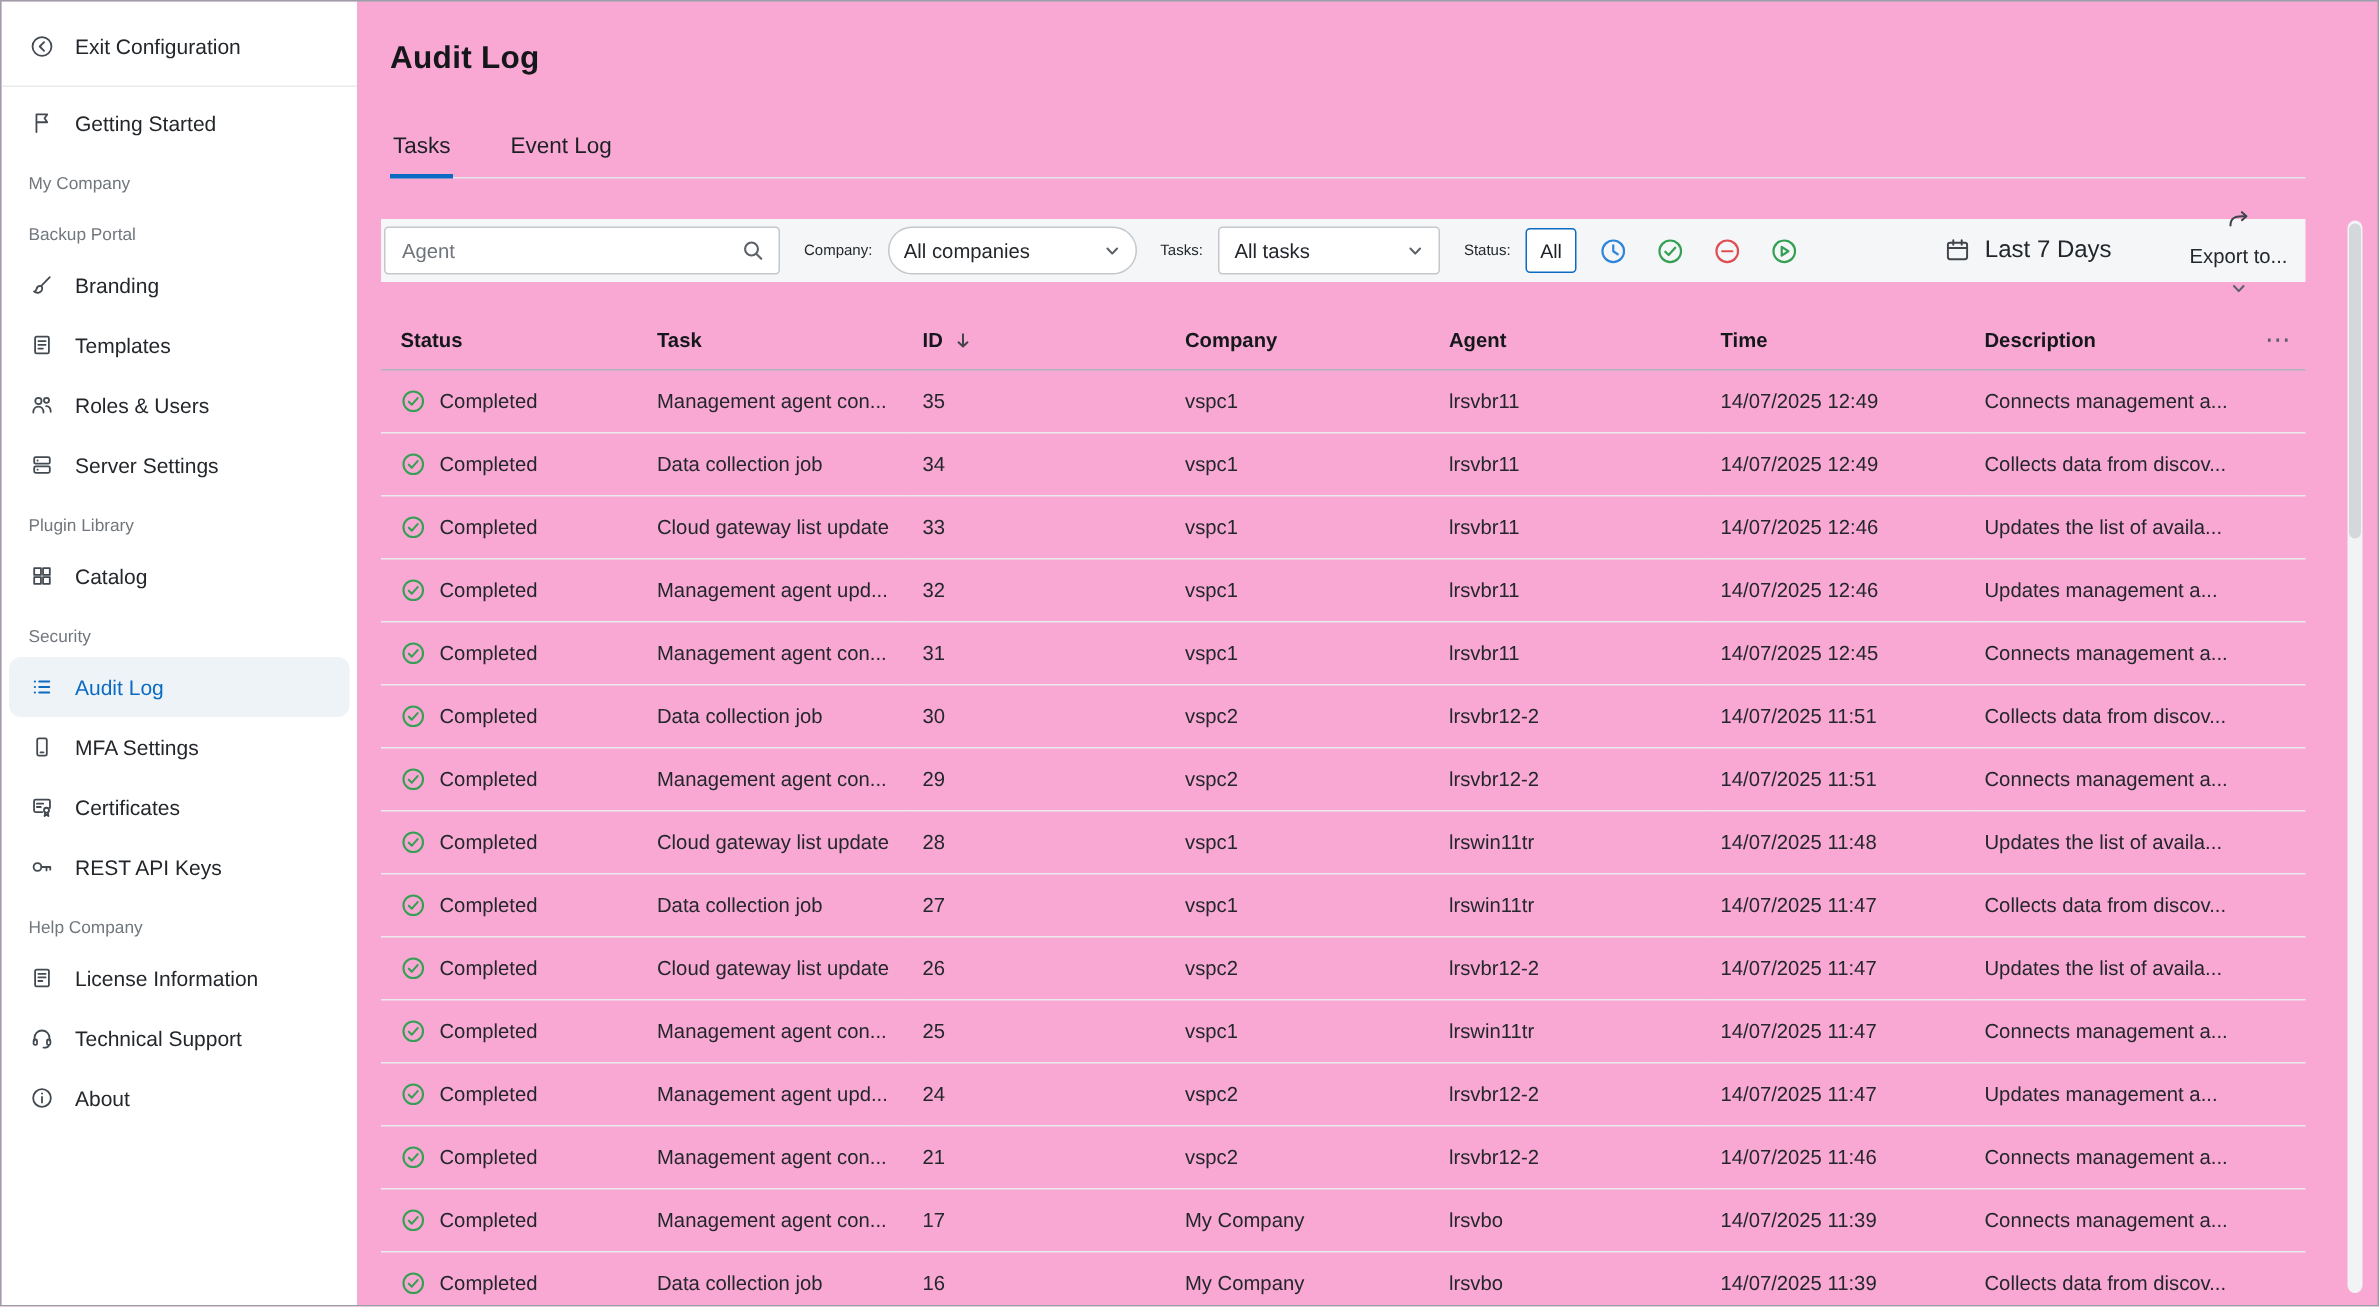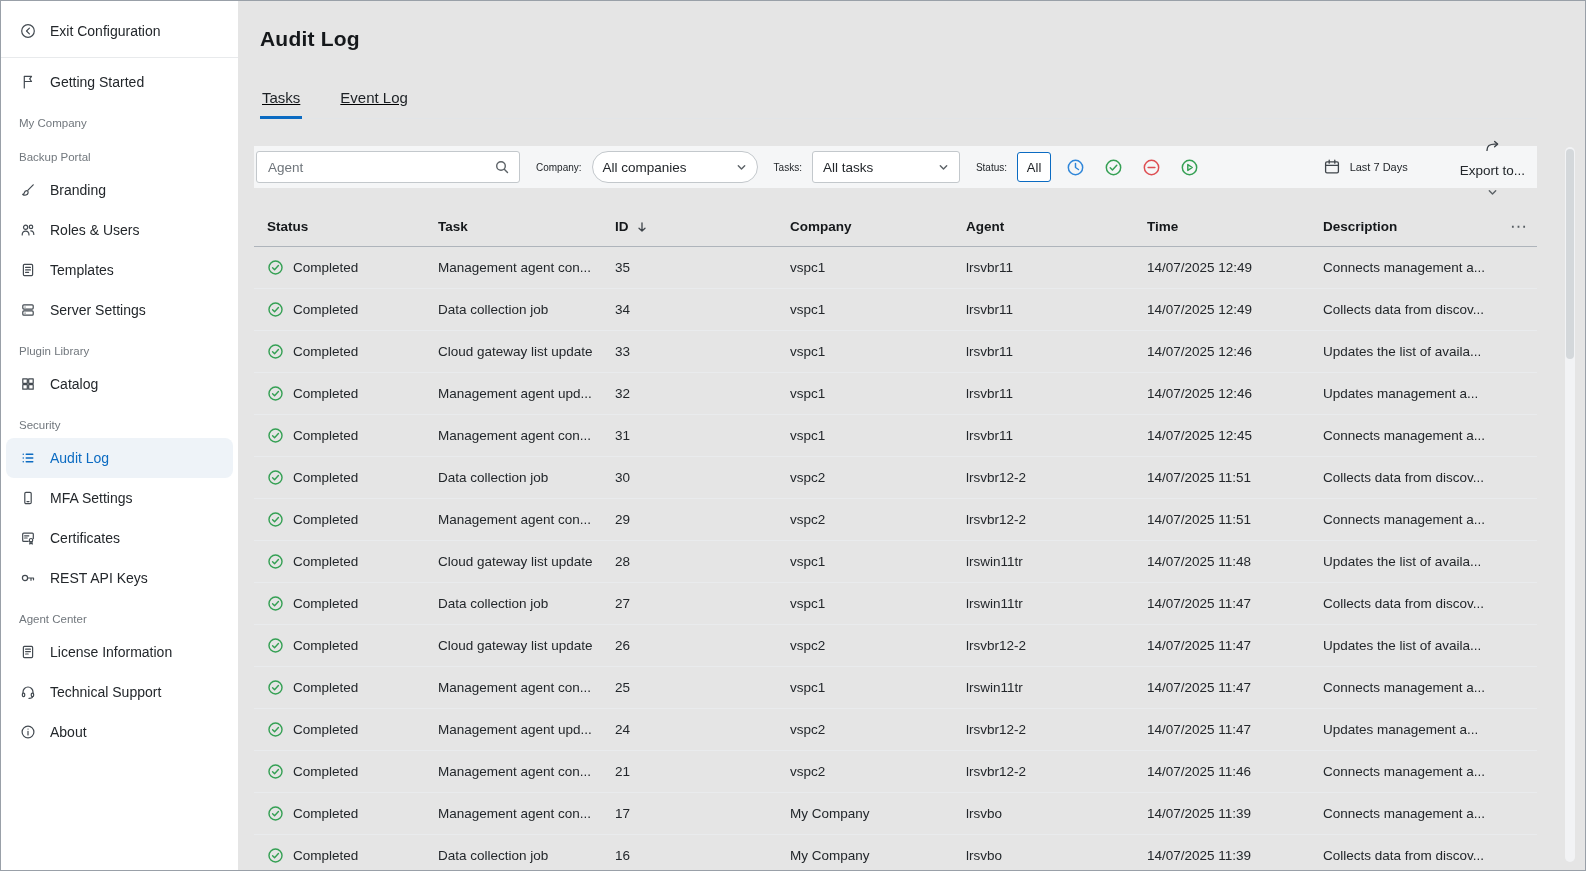--- a/index.html
+++ b/index.html
@@ -1,45 +1,45 @@
 <!DOCTYPE html>
 <html style="--accent: #0b6bc2; --completed-green: #35a054; --pending-blue: #2f86d9; --cancelled-red: #de4e52; --toolbar-bg: #f5f6f7;"><head>
 <meta charset="utf-8">
 <style>
   html,body { margin:0; padding:0; background:#fff; font-family:"Liberation Sans","DejaVu Sans",sans-serif; }
-  .app { position:relative; width:1584px; height:869px; border:1px solid #99a0a8; background:#e5e5e5; display:flex; overflow:hidden; box-sizing:content-box; }
+  .app { position:relative; width:1584px; height:869px; border:1px solid #99a0a8; background:#f9a8d4; display:flex; overflow:hidden; box-sizing:content-box; }
 
   
   .sidebar { flex:0 0 237px; width:237px; padding-top:8px; box-sizing:border-box; background:#fff; }
   .side-item { height:40px; display:flex; align-items:center; gap:13px; padding:0 18px; font-size:14px; color:#23272b; cursor:pointer; white-space:nowrap; }
   .side-item.exit { height:44px; }
   .sicon { width:18px; height:18px; flex:0 0 18px; display:flex; align-items:center; justify-content:center; color:#434a51; }
   .side-sep { height:1px; background:#e8eaec; margin:4px 0; }
   .section-label { font-size:11.5px; color:#71777d; padding:15px 18px 7px; }
   .side-item.active { background:#eef3f8; color:var(--accent,#0b6bc2); border-radius:8px; margin:0 5px; padding:0 13px; }
   .side-item.active .sicon { color:var(--accent,#0b6bc2); }
 
   
   .main { flex:1; min-width:0; padding:26px 48px 0 16px; box-sizing:border-box; position:relative; }
   .page-title { margin:0 0 0 6px; font-size:21px; font-weight:700; color:#15181b; letter-spacing:.2px; }
-  .tabs { display:flex; gap:36px; margin:30px 0 0 6px; border-bottom:1px solid #e2e5e8;text-decoration:underline; }
+  .tabs { display:flex; gap:36px; margin:30px 0 0 6px; border-bottom:1px solid #e2e5e8; }
   .tab { position:relative; font-size:15px; color:#1c2024; padding:8px 2px 12px; cursor:pointer; }
   .tab.active::after { content:""; position:absolute; left:0; right:0; bottom:-1px; height:3px; background:var(--accent,#0b6bc2); }
 
   
   .toolbar { margin-top:27px; background:var(--toolbar-bg,#f5f6f7); height:42px; display:flex; align-items:center; gap:10px; padding:0 12px 0 2px; }
   .searchbox { width:244px; height:30px; background:#fff; border:1px solid #c3c8cc; border-radius:3px; display:flex; align-items:center; padding:0 9px; }
   .searchbox input { flex:1; min-width:0; border:0; outline:0; background:transparent; font-size:13.5px; color:#2b2f33; font-family:inherit; }
   .searchbox input::placeholder { color:#6f757b; }
   .tlabel { font-size:10px; color:#23272b; margin-left:6px; white-space:nowrap; }
   .select { height:30px; background:#fff; border:1px solid #c3c8cc; border-radius:3px; display:flex; align-items:center; justify-content:space-between; gap:8px; padding:0 10px; font-size:13.5px; color:#23272b; cursor:pointer; white-space:nowrap; }
   .select.company { width:144px;border-radius:16px; } .select.task { width:126px; }
   .allbtn { height:30px; min-width:34px; background:#fff; border:1px solid var(--accent,#0b6bc2); border-radius:3px; font-size:13px; color:#1c2024; cursor:pointer; font-family:inherit; padding:0 7px; }
   .iconbtn { width:28px; height:28px; border:0; background:transparent; padding:0; display:flex; align-items:center; justify-content:center; cursor:pointer; }
-  .daterange { margin-left:auto; display:flex; align-items:center; gap:9px; font-size:11px; color:#23272b; cursor:pointer; white-space:nowrap; }
+  .daterange { margin-left:auto; display:flex; align-items:center; gap:9px; font-size:16px; color:#23272b; cursor:pointer; white-space:nowrap; }
   .exportbtn { margin-left:42px; display:flex; align-items:center; gap:9px; font-size:13.5px; color:#23272b; cursor:pointer; white-space:nowrap;flex-direction:column; }
 
   
   .grid { width:100%; border-collapse:collapse; table-layout:fixed; margin-top:18px; }
   .grid th { text-align:left; font-size:13.5px; font-weight:700; color:#15181b; padding:12px 8px 11px; border-bottom:1px solid #aeb4bb; white-space:nowrap; overflow:hidden; }
   .grid td { font-size:13.5px; color:#23272b; padding:12px 8px; border-bottom:1px solid #e9ebed; white-space:nowrap; overflow:hidden; text-overflow:ellipsis; }
   .grid th:first-child, .grid td:first-child { padding-left:13px; }
   .th-flex { display:flex; align-items:center; gap:7px; }
   .status-wrap { display:flex; align-items:center; gap:9px; }
   .status-ic { display:flex; align-items:center; }
@@ -81,40 +81,40 @@
             <svg width="16" height="16" viewBox="0 0 16 16" fill="none" stroke="currentColor" stroke-width="1.2" stroke-linecap="round" stroke-linejoin="round">
               <path d="M13.2 2.8 8 8.1"></path>
               <path d="M7 8.6c-1.5-.1-2.4.8-2.7 2.2-.2.9-.7 1.4-1.6 1.6 1.9 1.4 5 .8 5.4-1.6.1-1-.2-2.1-1.1-2.2z"></path>
             </svg>
           </span>
           <span>Branding</span>
         </div>
         <div class="side-item">
           <span class="sicon">
             <svg width="16" height="16" viewBox="0 0 16 16" fill="none" stroke="currentColor" stroke-width="1.2" stroke-linecap="round" stroke-linejoin="round">
+              <rect x="3.4" y="2.4" width="9.2" height="11.2" rx="1"></rect>
+              <path d="M5.6 5.4h4.8M5.6 7.9h4.8M5.6 10.4h3"></path>
+            </svg>
+          </span>
+          <span>Templates</span>
+        </div>
+        <div class="side-item">
+          <span class="sicon">
+            <svg width="16" height="16" viewBox="0 0 16 16" fill="none" stroke="currentColor" stroke-width="1.2" stroke-linecap="round" stroke-linejoin="round">
               <circle cx="5.6" cy="5.3" r="2.1"></circle>
               <path d="M2.2 13c0-2.4 1.5-3.9 3.4-3.9S9 10.6 9 13"></path>
               <circle cx="11" cy="4.9" r="1.7"></circle>
               <path d="M10.8 8.8c1.8.1 3 1.5 3 3.7"></path>
             </svg>
           </span>
           <span>Roles &amp; Users</span>
         </div>
         <div class="side-item">
           <span class="sicon">
             <svg width="16" height="16" viewBox="0 0 16 16" fill="none" stroke="currentColor" stroke-width="1.2" stroke-linecap="round" stroke-linejoin="round">
-              <rect x="3.4" y="2.4" width="9.2" height="11.2" rx="1"></rect>
-              <path d="M5.6 5.4h4.8M5.6 7.9h4.8M5.6 10.4h3"></path>
-            </svg>
-          </span>
-          <span>Templates</span>
-        </div>
-        <div class="side-item">
-          <span class="sicon">
-            <svg width="16" height="16" viewBox="0 0 16 16" fill="none" stroke="currentColor" stroke-width="1.2" stroke-linecap="round" stroke-linejoin="round">
               <rect x="2.8" y="2.8" width="10.4" height="4.3" rx="1"></rect>
               <rect x="2.8" y="8.9" width="10.4" height="4.3" rx="1"></rect>
               <path d="M5 5h.1M5 11.1h.1"></path>
             </svg>
           </span>
           <span>Server Settings</span>
         </div>
         <div class="section-label">Plugin Library</div>
         <div class="side-item">
           <span class="sicon">
@@ -158,21 +158,21 @@
         </div>
         <div class="side-item">
           <span class="sicon">
             <svg width="16" height="16" viewBox="0 0 16 16" fill="none" stroke="currentColor" stroke-width="1.2" stroke-linecap="round" stroke-linejoin="round">
               <circle cx="5" cy="8" r="2.6"></circle>
               <path d="M7.6 8h5.9M11 8v2.3M13.5 8v1.8"></path>
             </svg>
           </span>
           <span>REST API Keys</span>
         </div>
-        <div class="section-label">Agent Center</div>
+        <div class="section-label">Help Company</div>
         <div class="side-item">
           <span class="sicon">
             <svg width="16" height="16" viewBox="0 0 16 16" fill="none" stroke="currentColor" stroke-width="1.2" stroke-linecap="round" stroke-linejoin="round">
               <rect x="3.4" y="2.4" width="9.2" height="11.2" rx="1"></rect>
               <path d="M5.6 5.2h4.8M5.6 7.6h4.8M5.6 10h2.6"></path>
             </svg>
           </span>
           <span>License Information</span>
         </div>
         <div class="side-item">

